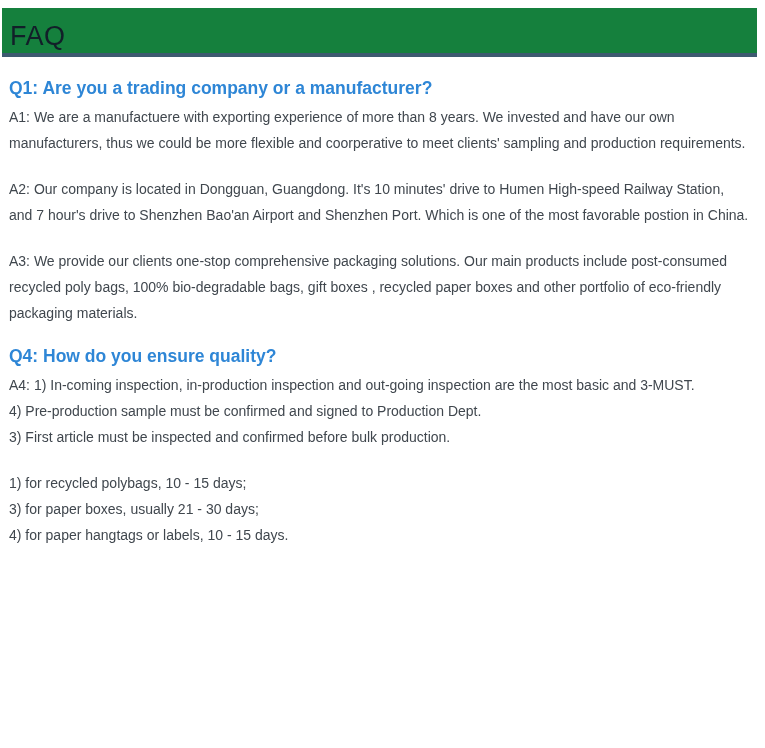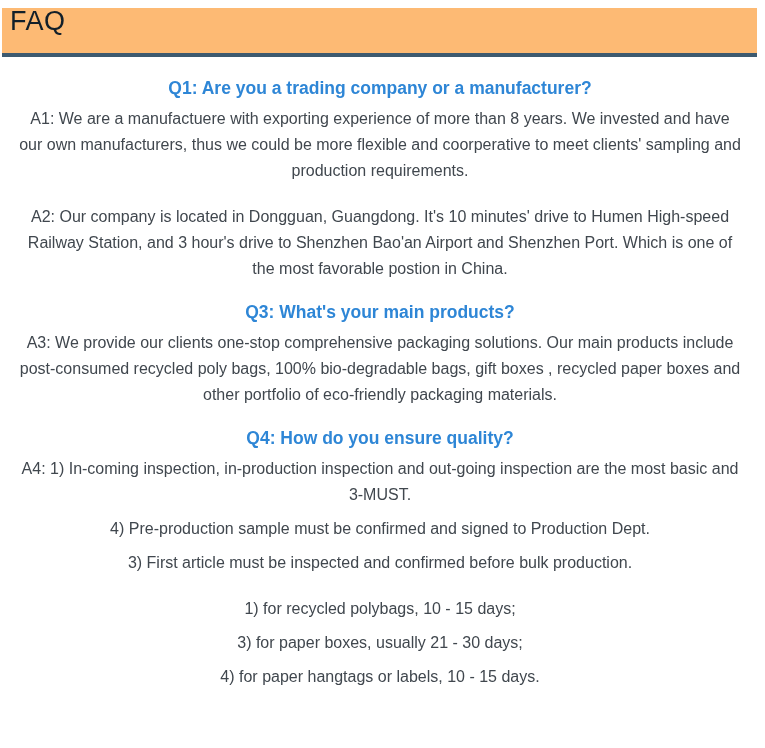--- a/index.html
+++ b/index.html
@@ -9,77 +9,75 @@
   }
   body {
     width: 765px;
     height: 748px;
     overflow: hidden;
     font-family: "Liberation Sans", "DejaVu Sans", sans-serif;
   }
   .faq-header-bar {
     margin: 8px 8px 0 2px;
     height: 45px;
-    background: #fdba74;
+    background: #15803d;
     border-bottom: 4px solid #3d5a70;
     display: flex;
-    align-items: flex-start;
+    align-items: flex-end;
     padding-left: 8px;
     box-sizing: content-box;
   }
   .faq-header-bar .title {
     font-size: 27px;
     color: #121f29;
     letter-spacing: 0.5px;
     line-height: 1;
     padding-bottom: 3px;
   }
   .content {
     padding: 21px 14px 0 9px;
   }
   section.faq-item {
     margin: 0 0 20px 0;
-    text-align: center;
   }
   h2.q {
     margin: 0 0 6px 0;
     padding: 0;
     font-size: 17.5px;
     line-height: 20px;
     font-weight: 700;
     color: #2e86d6;
   }
   p.a-line {
-    margin: 8px;
+    margin: 0;
     padding: 0;
-    font-size: 16px;
+    font-size: 14px;
     line-height: 26px;
     color: #40474e;
     max-width: 742px;
   }
 </style>
 </head>
 <body>
 
 <div class="faq-header-bar">
   <span class="title">FAQ</span>
 </div>
 
 <div class="content">
   <section class="faq-item">
     <h2 class="q">Q1: Are you a trading company or a manufacturer?</h2>
   <p class="a-line">A1: We are a manufactuere with exporting experience of more than 8 years. We invested and have our own manufacturers, thus we could be more flexible and coorperative to meet clients' sampling and production requirements.</p>
     </section>
 
   <section class="faq-item">
-  <p class="a-line">A2: Our company is located in Dongguan, Guangdong. It's 10 minutes' drive to Humen High-speed Railway Station, and 3 hour's drive to Shenzhen Bao'an Airport and Shenzhen Port. Which is one of the most favorable postion in China.</p>
+  <p class="a-line">A2: Our company is located in Dongguan, Guangdong. It's 10 minutes' drive to Humen High-speed Railway Station, and 7 hour's drive to Shenzhen Bao'an Airport and Shenzhen Port. Which is one of the most favorable postion in China.</p>
     </section>
 
   <section class="faq-item">
-    <h2 class="q">Q3: What's your main products?</h2>
   <p class="a-line">A3: We provide our clients one-stop comprehensive packaging solutions. Our main products include post-consumed recycled poly bags, 100% bio-degradable bags, gift boxes , recycled paper boxes and other portfolio of eco-friendly packaging materials.</p>
     </section>
 
   <section class="faq-item">
     <h2 class="q">Q4: How do you ensure quality?</h2>
   <p class="a-line">A4: 1) In-coming inspection, in-production inspection and out-going inspection are the most basic and 3-MUST.</p>
       <p class="a-line">4) Pre-production sample must be confirmed and signed to Production Dept.</p>
       <p class="a-line">3) First article must be inspected and confirmed before bulk production.</p>
     </section>
 

